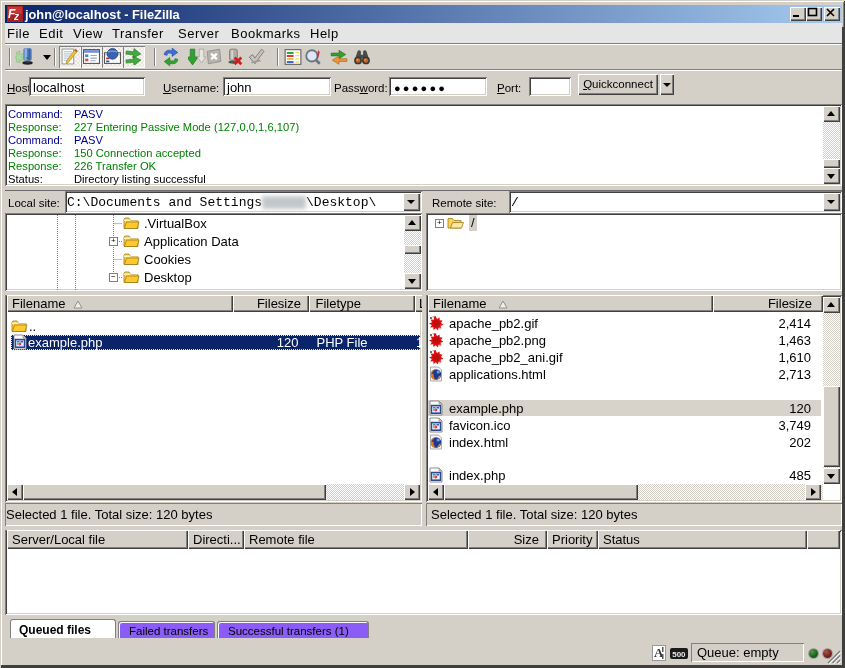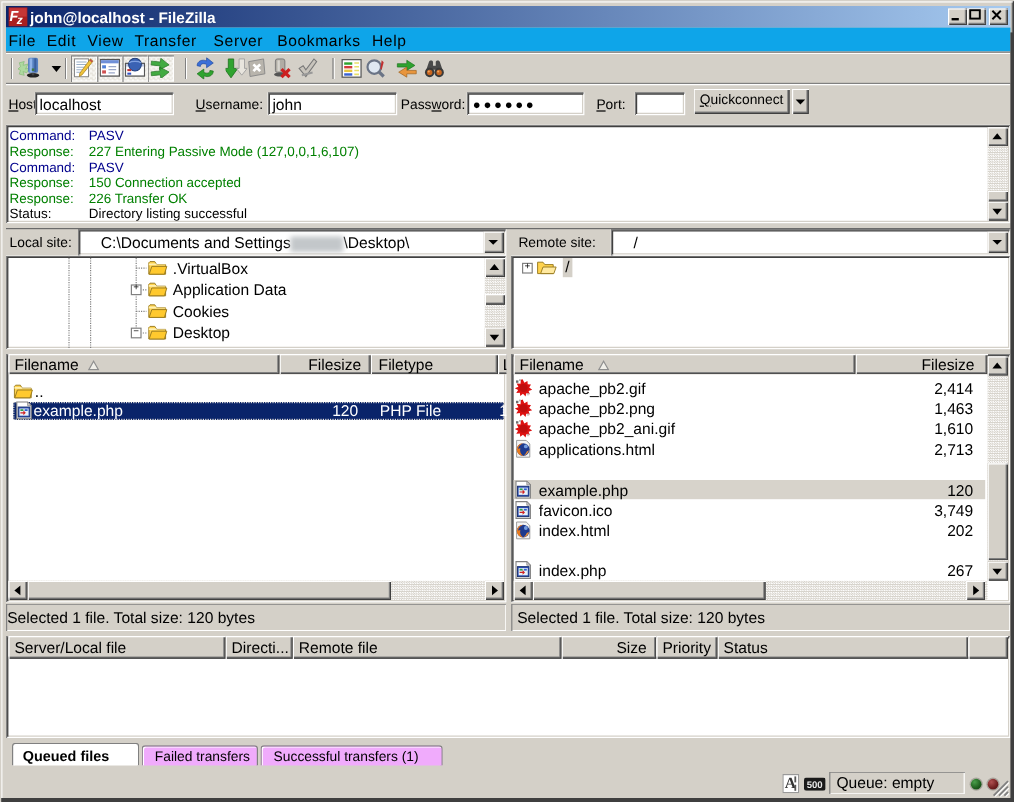--- a/index.html
+++ b/index.html
@@ -10,21 +10,21 @@
   box-shadow: inset 1px 1px 0 #ffffff, inset -1px -1px 0 #404040, inset -2px -2px 0 #808080; }
 .abs { position:absolute; }
 .sunken { box-shadow: inset 1px 1px 0 #808080, inset -1px -1px 0 #ffffff, inset 2px 2px 0 #404040, inset -2px -2px 0 #d4d0c8; }
 .btn3d { background:#d4d0c8; box-shadow: inset 1px 1px 0 #ffffff, inset -1px -1px 0 #404040, inset -2px -2px 0 #808080; }
 
 #titlebar { left:4px; top:4px; width:837px; height:18px; background:linear-gradient(to right,#0a246a,#a6caf0); }
 #titletext { position:absolute; left:20px; top:2px; color:#fff; font-weight:bold; font-size:12.8px; }
 .capbtn { position:absolute; top:2px; width:16px; height:14px; background:#d4d0c8;
   box-shadow: inset 1px 1px 0 #ffffff, inset -1px -1px 0 #404040, inset -2px -2px 0 #808080; }
 
-#menubar { left:4px; top:22px; width:837px; height:20px; background:#0ea5e9; }
+#menubar { left:4px; top:22px; width:837px; height:20px; background:#e5e5e5; }
 .mi { position:absolute; top:3px; font-size:13px; letter-spacing:0.5px; }
 
 #toolbar { left:4px; top:42px; width:837px; height:26px; background:#d4d0c8;
   border-top:1px solid #808080; box-shadow: inset 0 1px 0 #ffffff; }
 .tsep { position:absolute; top:4px; width:2px; height:18px; box-shadow: inset 1px 0 0 #808080, inset -1px 0 0 #ffffff; }
 .ticon { position:absolute; top:4px; width:18px; height:18px; }
 .tbtn { position:absolute; top:2px; width:22px; height:22px;
   box-shadow: inset 1px 1px 0 #808080, inset -1px -1px 0 #ffffff;
   background-image: conic-gradient(#e8e5de 25%, #f7f6f2 0 50%, #e8e5de 0 75%, #f7f6f2 0);
   background-size:4px 4px; }
@@ -43,21 +43,21 @@
 .lmsg { position:absolute; left:66px; top:0; }
 
 .sb-track { background-image: conic-gradient(#fff 25%, #d4d0c8 0 50%, #fff 0 75%, #d4d0c8 0); background-size:2px 2px; }
 .sb-btn { position:absolute; background:#d4d0c8; box-shadow: inset 1px 1px 0 #ffffff, inset -1px -1px 0 #404040, inset -2px -2px 0 #808080; }
 .sb-thumb { position:absolute; background:#d4d0c8; box-shadow: inset 1px 1px 0 #ffffff, inset -1px -1px 0 #404040, inset -2px -2px 0 #808080; }
 .arr { position:absolute; width:0; height:0; }
 
 .combolabel { position:absolute; font-size:11.5px; }
 .combo { position:absolute; background:#fff; height:22px;
   box-shadow: inset 1px 1px 0 #808080, inset -1px -1px 0 #ffffff, inset 2px 2px 0 #404040, inset -2px -2px 0 #d4d0c8; }
-.combotext { position:absolute; left:19px; top:4px; font-size:13px; white-space:pre; }
+.combotext { position:absolute; left:2px; top:4px; font-size:13px; white-space:pre;font-family:Liberation Mono, monospace; }
 .combobtn { position:absolute; top:2px; right:2px; width:17px; height:18px; background:#d4d0c8;
   box-shadow: inset 1px 1px 0 #ffffff, inset -1px -1px 0 #404040, inset -2px -2px 0 #808080; }
 .downarr { position:absolute; width:0; height:0; border-left:4px solid transparent; border-right:4px solid transparent; border-top:4px solid #000; }
 .whitebox { position:absolute; background:#fff; overflow:hidden; box-shadow: inset 1px 1px 0 #808080, inset -1px -1px 0 #ffffff, inset 2px 2px 0 #404040, inset -2px -2px 0 #d4d0c8; }
 .hdrcell { position:absolute; top:0; height:17px; background:#d4d0c8; font-size:13px;
   box-shadow: inset 1px 1px 0 #ffffff, inset -1px -1px 0 #404040, inset -2px -2px 0 #808080; }
 .hdrtext { position:absolute; left:5px; top:1px; }
 .row { position:absolute; left:0; height:17px; font-size:13px; white-space:pre; }
 .ricon { position:absolute; left:1px; top:0px; }
 .rtext { position:absolute; left:22px; top:1px; }
@@ -67,21 +67,21 @@
 .ttext { position:absolute; top:1px; }
 .texp { position:absolute; top:4px; width:9px; height:9px; box-sizing:border-box; background:#fff; border:1px solid #808080; font-size:8px; line-height:6px; text-align:center; font-family:"Liberation Mono",monospace; }
 .ticon2 { position:absolute; top:0; width:17px; height:16px; }
 .sel-i { background:#d4d0c8; padding:0 2px; margin-left:-2px; }
 .selrow { background:#0a246a; color:#fff; outline:1px dotted #e8e4dc; outline-offset:-1px; }
 .selrow2 { background:#d7d3cb; }
 .cell-r { position:absolute; top:1px; text-align:right; }
 .cell-l { position:absolute; top:1px; }
 .sb-trackh { background-image: conic-gradient(#fff 25%, #d4d0c8 0 50%, #fff 0 75%, #d4d0c8 0); background-size:2px 2px; }
 
-.tab { position:absolute; font-size:12px; background:#f0abfc; border:1px solid #808080; border-bottom:none;
+.tab { position:absolute; font-size:12px; background:#8b5cf6; border:1px solid #808080; border-bottom:none;
   border-radius:3px 3px 0 0; box-shadow: inset 1px 1px 0 #ffffff; }
 
 .led { position:absolute; width:9px; height:9px; border-radius:50%; }
 </style>
 </head>
 <body>
 <svg width="0" height="0" style="position:absolute">
 <defs>
 <g id="folder">
   <path d="M1 4 L1 13.5 L15 13.5 L15 5.5 L7.5 5.5 L6 3 L2 3 Z" fill="#ffd34f" stroke="#9a7b1f" stroke-width="0.8"></path>
@@ -429,21 +429,21 @@
           <use href="#php"></use>
         </svg><span class="rtext" style="left:21px">example.php</span><span class="cell-r" style="left:284px;width:99px">120</span></div>
     <div class="row" style="top:122px;width:395px"><svg class="ricon" style="left:2px" width="17" height="16">
           <use href="#php"></use>
         </svg><span class="rtext" style="left:23px">favicon.ico</span><span class="cell-r" style="left:286px;width:99px">3,749</span></div>
     <div class="row" style="top:139px;width:395px"><svg class="ricon" style="left:2px" width="17" height="16">
           <use href="#firefox"></use>
         </svg><span class="rtext" style="left:23px">index.html</span><span class="cell-r" style="left:286px;width:99px">202</span></div>
     <div class="row" style="top:172px;width:395px"><svg class="ricon" style="left:2px" width="17" height="16">
           <use href="#php"></use>
-        </svg><span class="rtext" style="left:23px">index.php</span><span class="cell-r" style="left:286px;width:99px">267</span></div>
+        </svg><span class="rtext" style="left:23px">index.php</span><span class="cell-r" style="left:286px;width:99px">485</span></div>
     <div class="abs sb-track" style="left:397px;top:2px;width:17px;height:187px">
       <div class="sb-btn" style="left:0;top:0;width:17px;height:16px">
           <div class="arr" style="left:4px;top:5px;border-left:4px solid transparent;border-right:4px solid transparent;border-bottom:5px solid #000"></div>
         </div>
       <div class="sb-thumb" style="left:0;top:89px;width:17px;height:81px"></div>
       <div class="sb-btn" style="left:0;top:171px;width:17px;height:16px">
           <div class="arr" style="left:4px;top:6px;border-left:4px solid transparent;border-right:4px solid transparent;border-top:5px solid #000"></div>
         </div>
     </div>
     <div class="abs sb-trackh" style="left:2px;top:189px;width:395px;height:16px">

